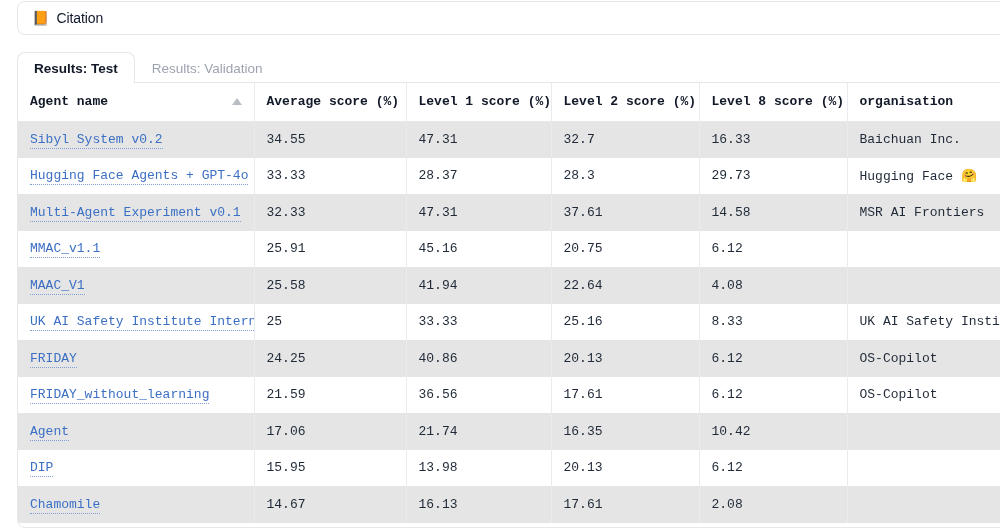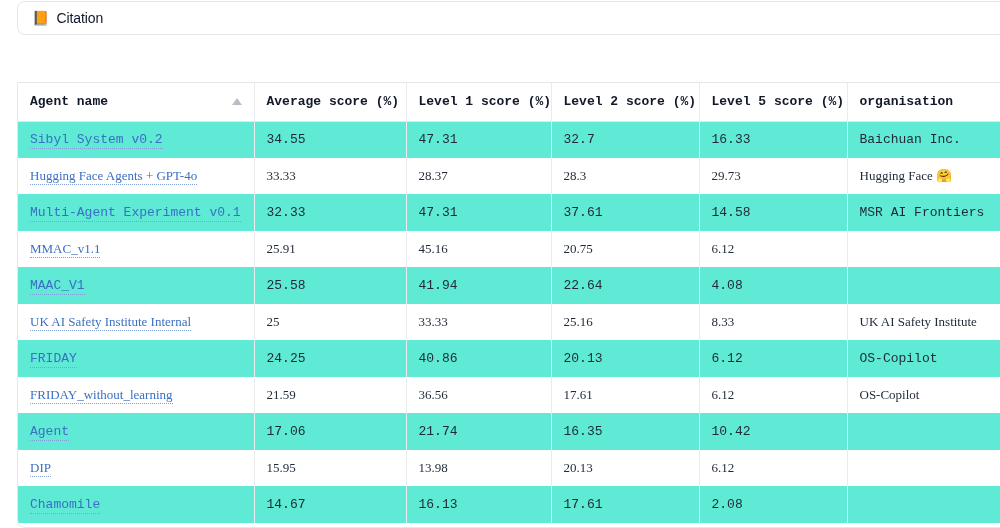--- a/index.html
+++ b/index.html
@@ -142,22 +142,22 @@
     padding: 0 12px;
     font-size: 13px;
     color: #1f2937;
     border-right: 1px solid #e9ebee;
     white-space: nowrap;
     overflow: hidden;
     vertical-align: middle;
   }
   table.leaderboard td:last-child { border-right: none; }
 
-  tr.row-odd td { background: #5eead4; }
-  tr.row-even td { background: #ffffff; font-family: Liberation Serif, serif; }
+  tr.row-odd td { background: #e5e5e5; }
+  tr.row-even td { background: #ffffff; }
 
   .agent-link {
     color: #3b6fc4;
     text-decoration: none;
     border-bottom: 1px dotted #7f9ed6;
     padding-bottom: 1px;
     cursor: pointer;
     display: inline;
   }
 
@@ -174,20 +174,26 @@
 <body>
 
 <div class="page">
 
   <div class="citation-bar">
     <span class="citation-emoji">📙</span>
     <span class="citation-label">Citation</span>
   </div>
 
   <div class="tabs">
+    <div class="tab active">
+      <span>Results: Test</span>
+    </div>
+    <div class="tab inactive">
+      <span>Results: Validation</span>
+    </div>
   </div>
 
   <div class="table-panel">
     <table class="leaderboard">
       <colgroup>
         <col class="col-agent">
           <col class="col-avg">
           <col class="col-l1">
         <col class="col-l2">
           <col class="col-l3">
@@ -211,21 +217,21 @@
               <span>Level 1 score (%)</span>
             </div>
           </th>
           <th>
             <div class="th-inner">
               <span>Level 2 score (%)</span>
             </div>
           </th>
           <th>
             <div class="th-inner">
-              <span>Level 5 score (%)</span>
+              <span>Level 8 score (%)</span>
             </div>
           </th>
           <th>
             <div class="th-inner">
               <span>organisation</span>
 
             </div>
           </th>
         </tr>
       </thead>

